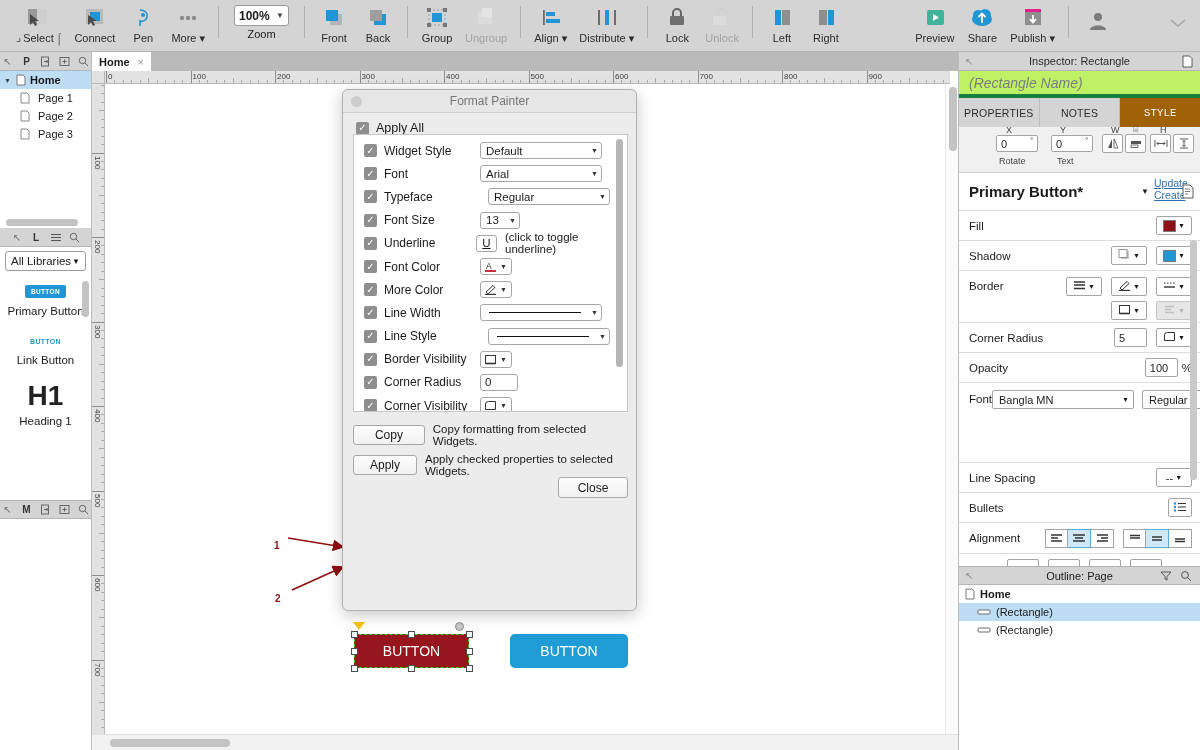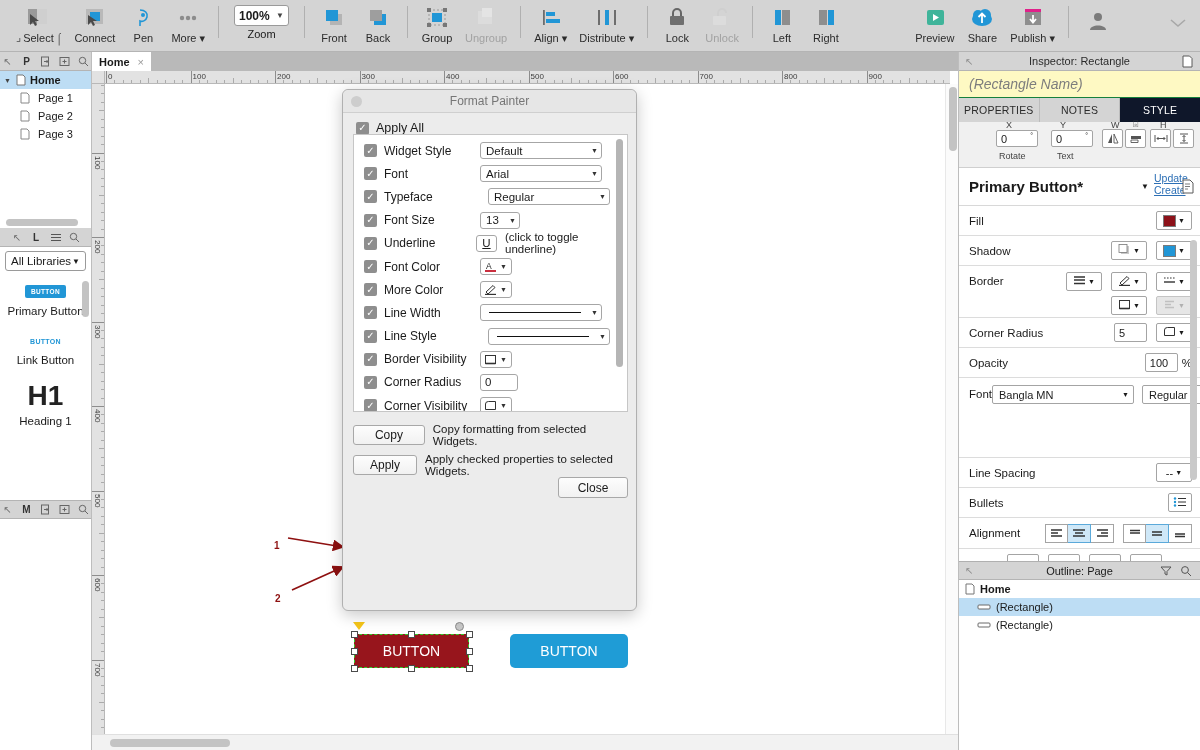--- a/index.html
+++ b/index.html
@@ -237,29 +237,29 @@
   .insp-hdr {
     height: 19px; background: #d4d4d4; border-bottom: 1px solid #b4b4b4;
     display: flex; align-items: center; justify-content: center;
     font-size: 11px; color: #2b2b2b; position: relative;
   }
   .insp-hdr .lft { position: absolute; left: 6px; color: #8a8a8a; font-size: 10px; }
   .insp-hdr .rgt { position: absolute; right: 7px; color: #5a5a5a; }
   .name-field {
     height: 27px; display: flex; align-items: center; padding-left: 10px;
     font-size: 14px; font-style: italic; color: #7d7d7d;
-    border-bottom: 1px solid #15803d; background: #fef9c3;
-  }
-  .tabs3 { display: flex; height: 24px; }
+    border-bottom: 4px solid #15803d; background: #bef264;
+  }
+  .tabs3 { display: flex; height: 29px; }
   .tab3 {
     flex: 1; display: flex; align-items: center; justify-content: center;
     font-size: 10.5px; background: #d4d4d4; color: #2b2b2b;
     border-right: 1px solid #bcbcbc; letter-spacing: .2px;
   }
-  .tab3.active { background: #0f172a; color: #fff; }
+  .tab3.active { background: #a16207; color: #fff; font-family: Liberation Mono, monospace; }
   .xy-strip {
     height: 46px; background: #f0f0f0; border-bottom: 1px solid #cfcfcf;
     position: relative;
   }
   .mini-lbl { position: absolute; font-size: 9px; color: #444; }
   .num-in {
     position: absolute; width: 42px; height: 17px; background: #fff;
     border: 1px solid #a4a4a4; border-radius: 2px; font-size: 11px;
     display: flex; align-items: center; padding-left: 4px;
   }

